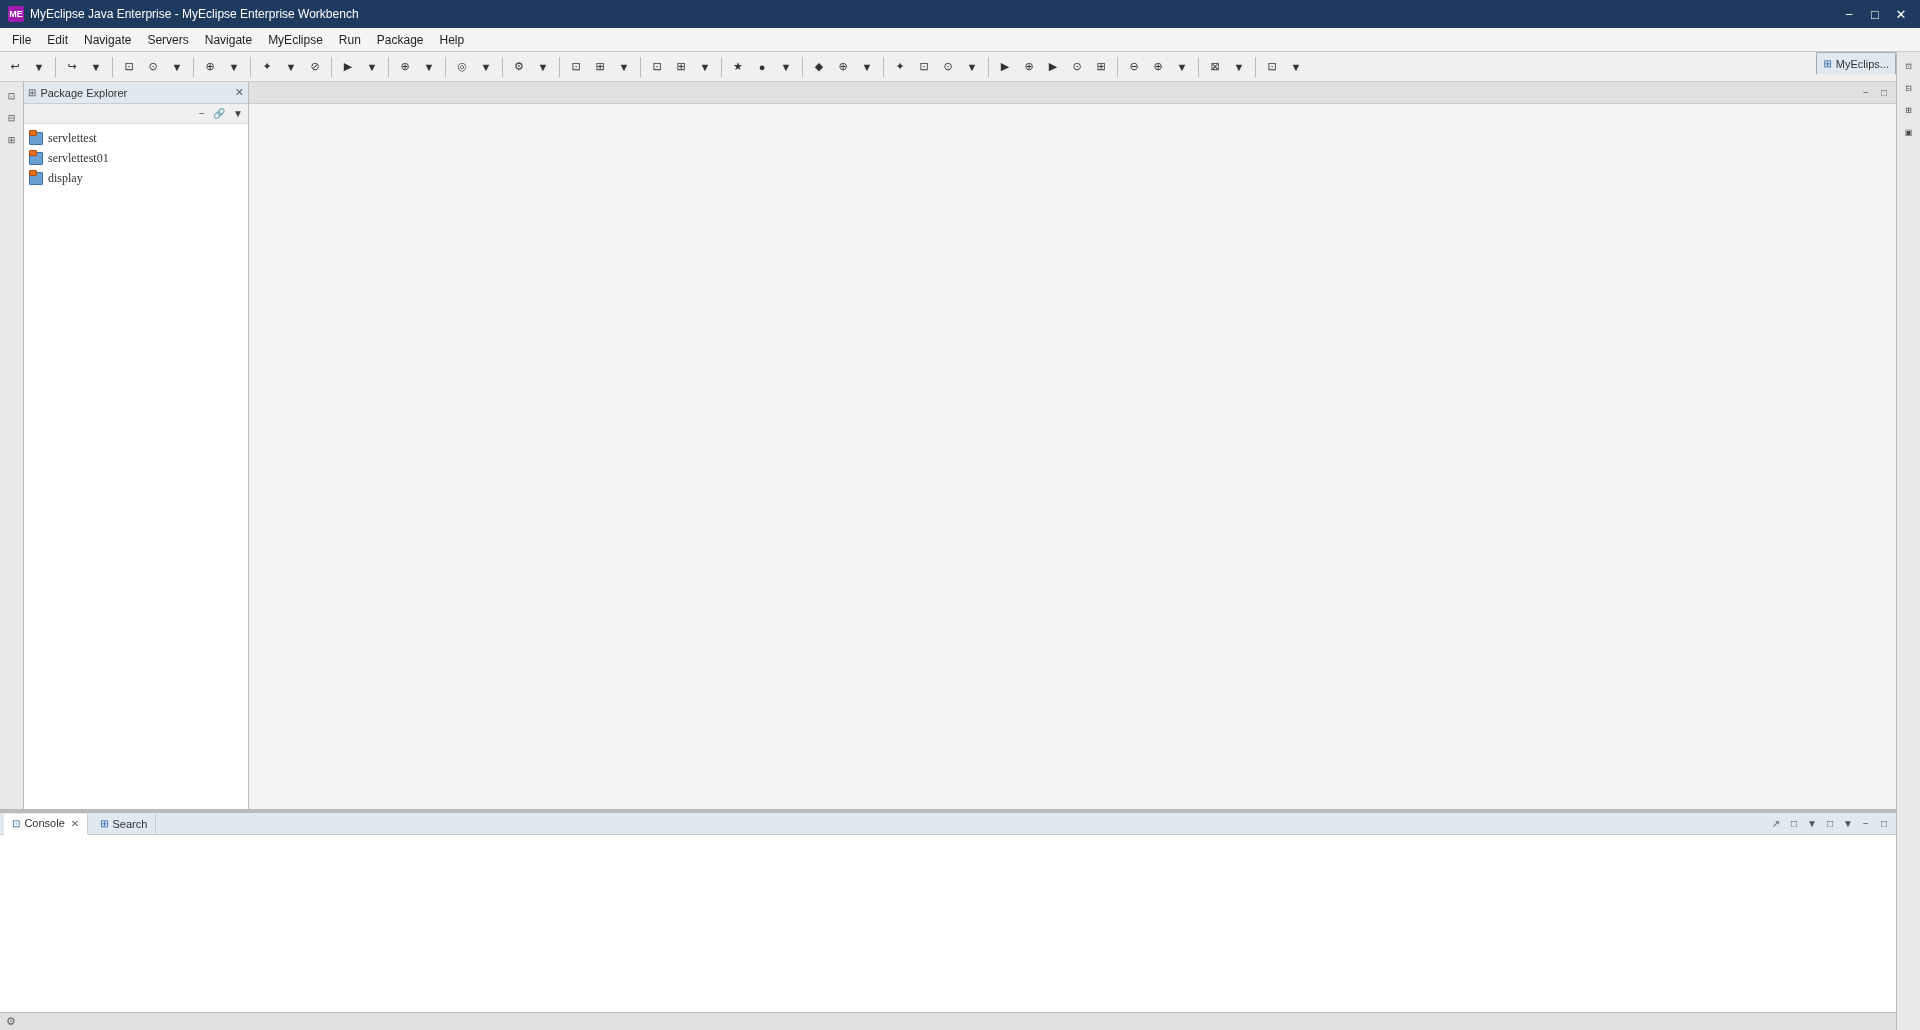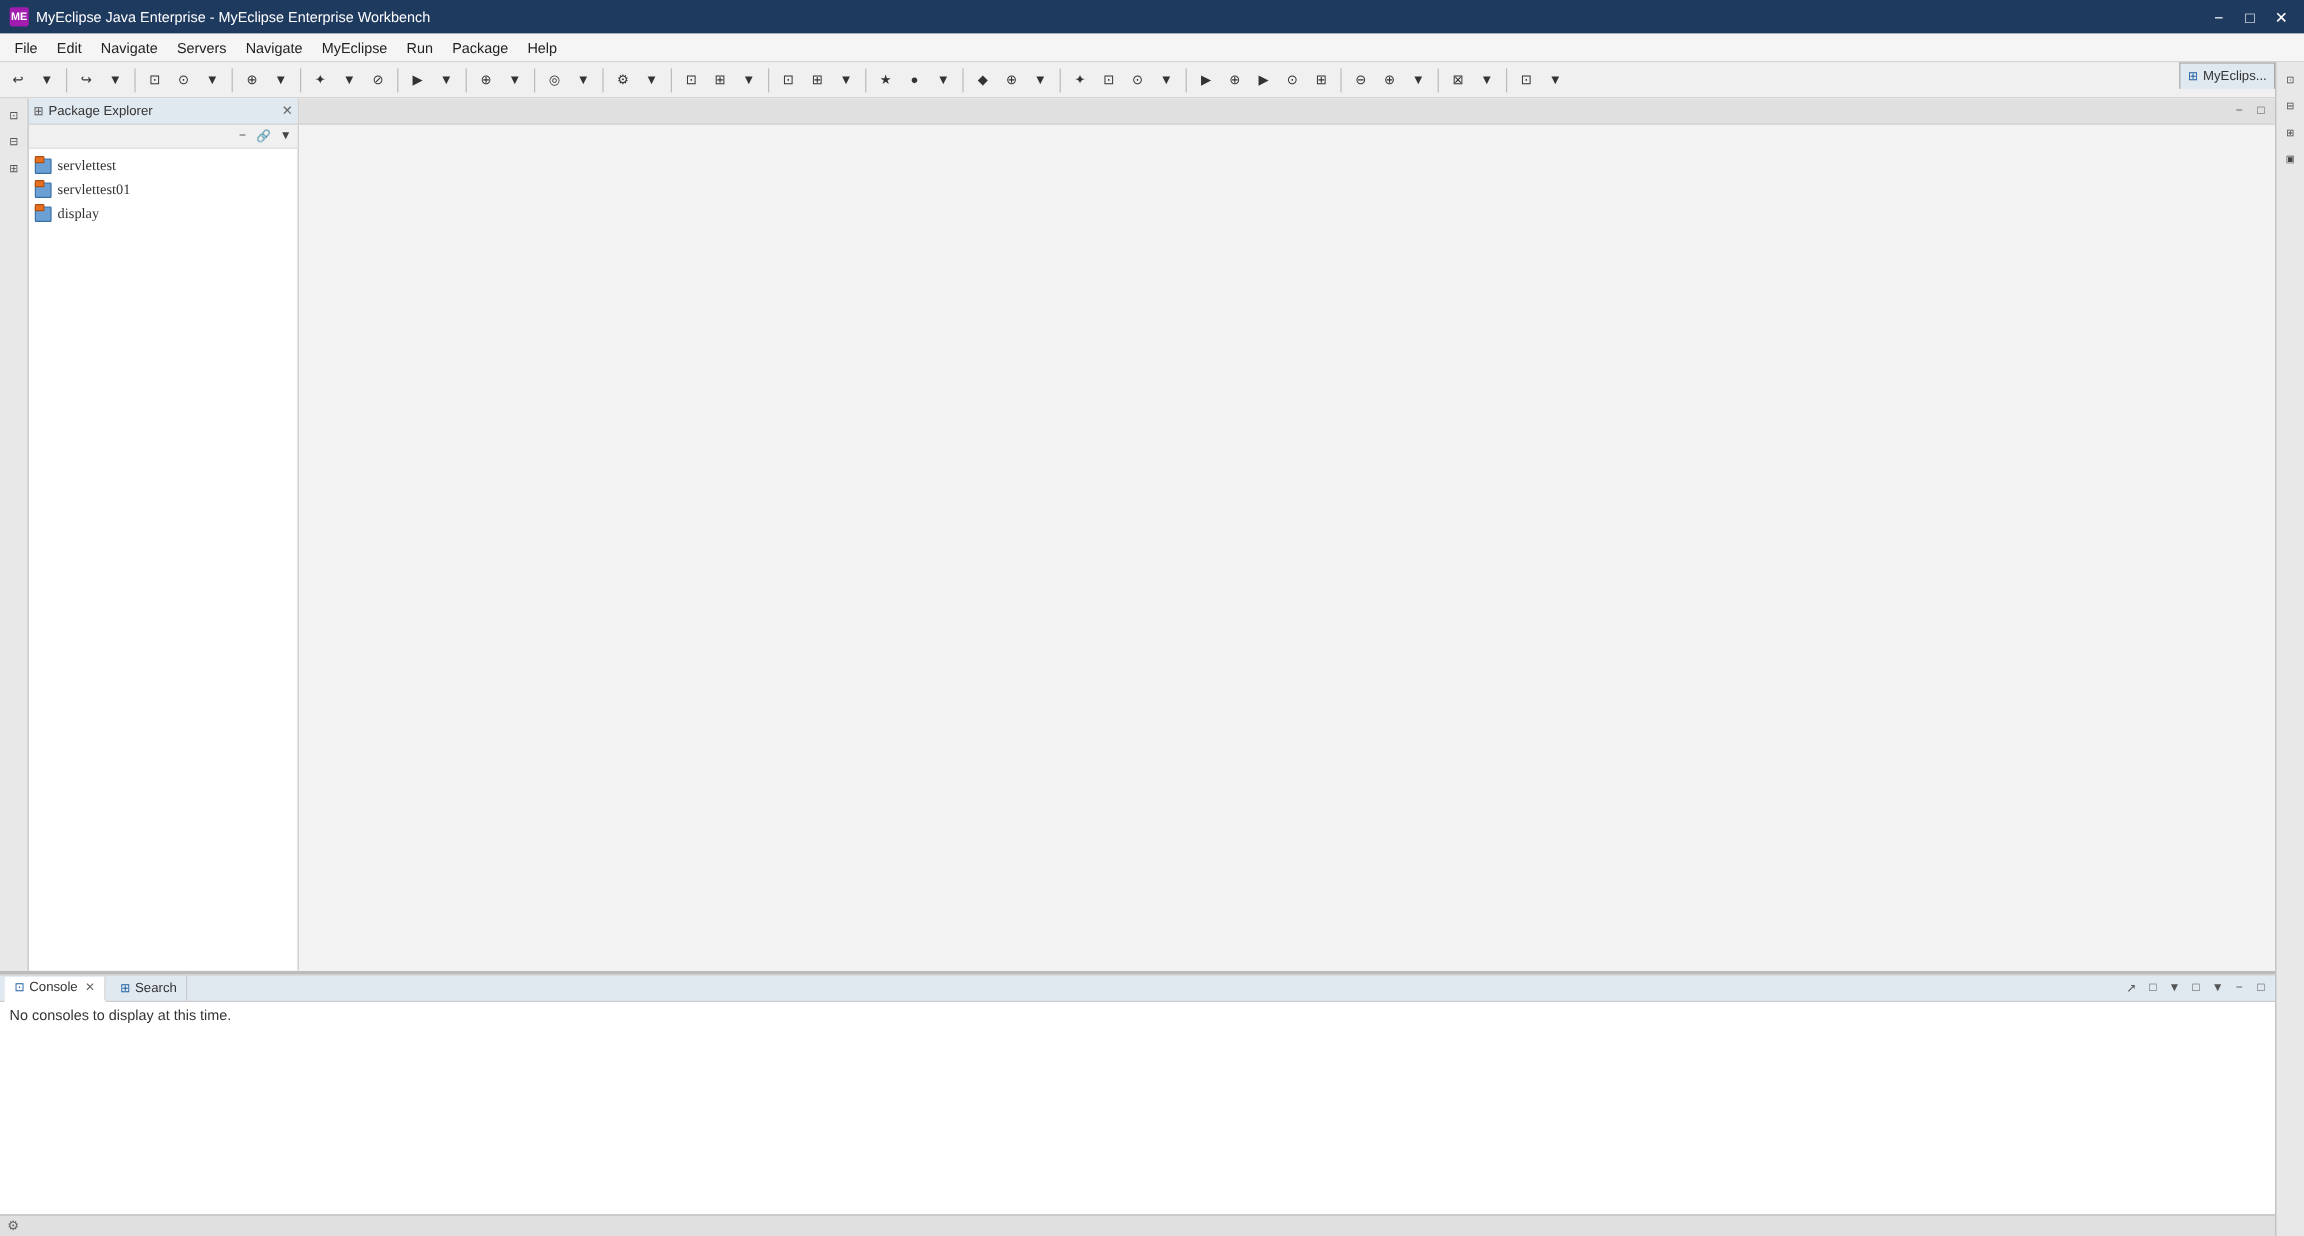--- a/index.html
+++ b/index.html
@@ -612,23 +612,20 @@
         <div class="bottom-panel-controls">
         <button class="bottom-ctrl-btn" title="Open Console">↗</button>
         <button class="bottom-ctrl-btn">□</button>
         <button class="bottom-ctrl-btn">▼</button>
         <button class="bottom-ctrl-btn">□</button>
         <button class="bottom-ctrl-btn">▼</button>
         <button class="bottom-ctrl-btn">−</button>
         <button class="bottom-ctrl-btn">□</button>
       </div>
     </div>
-    <div id="bottom-panel-content">
-      <span>No consoles to display at this time.</span>
-    </div>
   </div>
 
 </div>
 
 <div id="status-bar">
   <span class="status-gear">⚙</span>
   <span></span>
 </div>
 
 </body></html>

